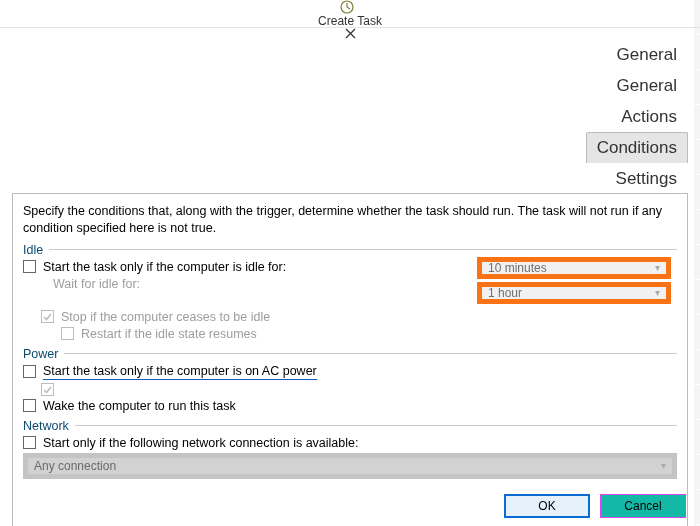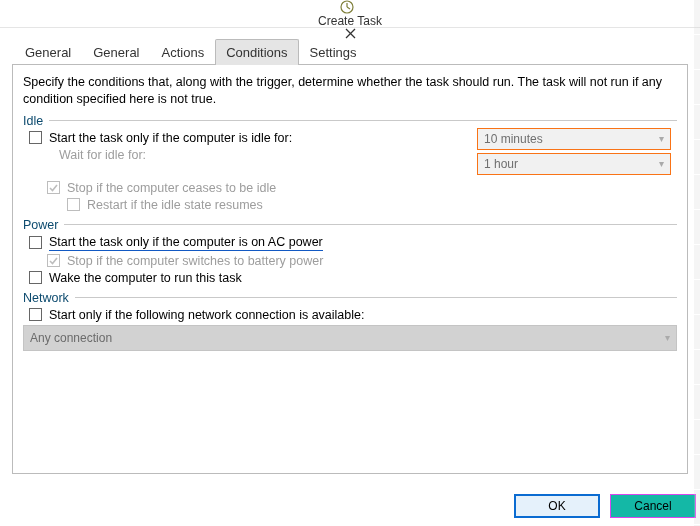--- a/index.html
+++ b/index.html
@@ -39,22 +39,23 @@
     font-size: 14px;
     color: #333;
     cursor: pointer;
   }
   .client {
     padding: 10px 12px 0 12px;
   }
   .tabs {
     display: flex;
     align-items: flex-end;
-    font-size: 13px;
+    font-size: 17px;
     padding-left: 2px;
+    flex-direction: column;
   }
   .tab {
     padding: 5px 10px 5px 10px;
     color: #333;
     cursor: pointer;
     border: 1px solid transparent;
     border-bottom: none;
     position: relative;
     top: 1px;
     border-radius: 2px 2px 0 0;
@@ -85,21 +86,21 @@
   }
   .group-head .rule {
     flex: 1;
     height: 1px;
     background: #c9c9c9;
     margin-left: 6px;
   }
   .row {
     display: flex;
     align-items: center;
-    margin: 3px 6px;
+    margin: 3px 0;
     font-size: 12.5px;
   }
   .cb {
     width: 13px; height: 13px;
     border: 1px solid #666;
     margin-right: 7px;
     display: inline-flex;
     align-items: center; justify-content: center;
     background: #fff;
     flex-shrink: 0;
@@ -123,21 +124,21 @@
   .idle-left {
     flex: 1;
   }
   .idle-right {
     width: 200px;
     padding-right: 6px;
   }
   .combo {
     width: 100%;
     height: 22px;
-    border: 1px solid #f97316;
+    border: 5px solid #f97316;
     background: #f1f1f1;
     color: #6f6f6f;
     font-size: 12px;
     display: flex;
     align-items: center;
     padding: 0 6px;
     position: relative;
     margin-bottom: 3px;
   }
   .combo .chev {
@@ -148,21 +149,21 @@
   }
   .combo.big {
     height: 26px;
     background: #d2d2d2;
     color: #6b6b6b;
     border-color: #c4c4c4;
   }
   .footer {
     position: absolute;
     bottom: 8px;
-    right: 4px;
+    right: 14px;
     display: flex;
     gap: 10px;
   }
   .btn {
     min-width: 86px;
     height: 24px;
     background: #14b8a6;
     border: 1px solid #d946ef;
     font-size: 12px;
     display: flex;
@@ -264,21 +265,20 @@
     <div class="row">
       <span class="cb"></span>
       <span class="lbl highlight-link">Start the task only if the computer is on AC power</span>
     </div>
     <div class="row subindent">
       <span class="cb disabled">
         <svg width="11" height="11" viewBox="0 0 11 11">
           <polyline points="2,6 4.5,8.5 9,3" fill="none" stroke="#bdbdbd" stroke-width="1.6"></polyline>
         </svg>
       </span>
-      <span class="lbl disabled">Stop if the computer switches to battery power</span>
     </div>
     <div class="row">
       <span class="cb"></span>
       <span class="lbl">Wake the computer to run this task</span>
     </div>
 
     <div class="group-head">
       <span>Network</span>
       <span class="rule"></span>
     </div>

